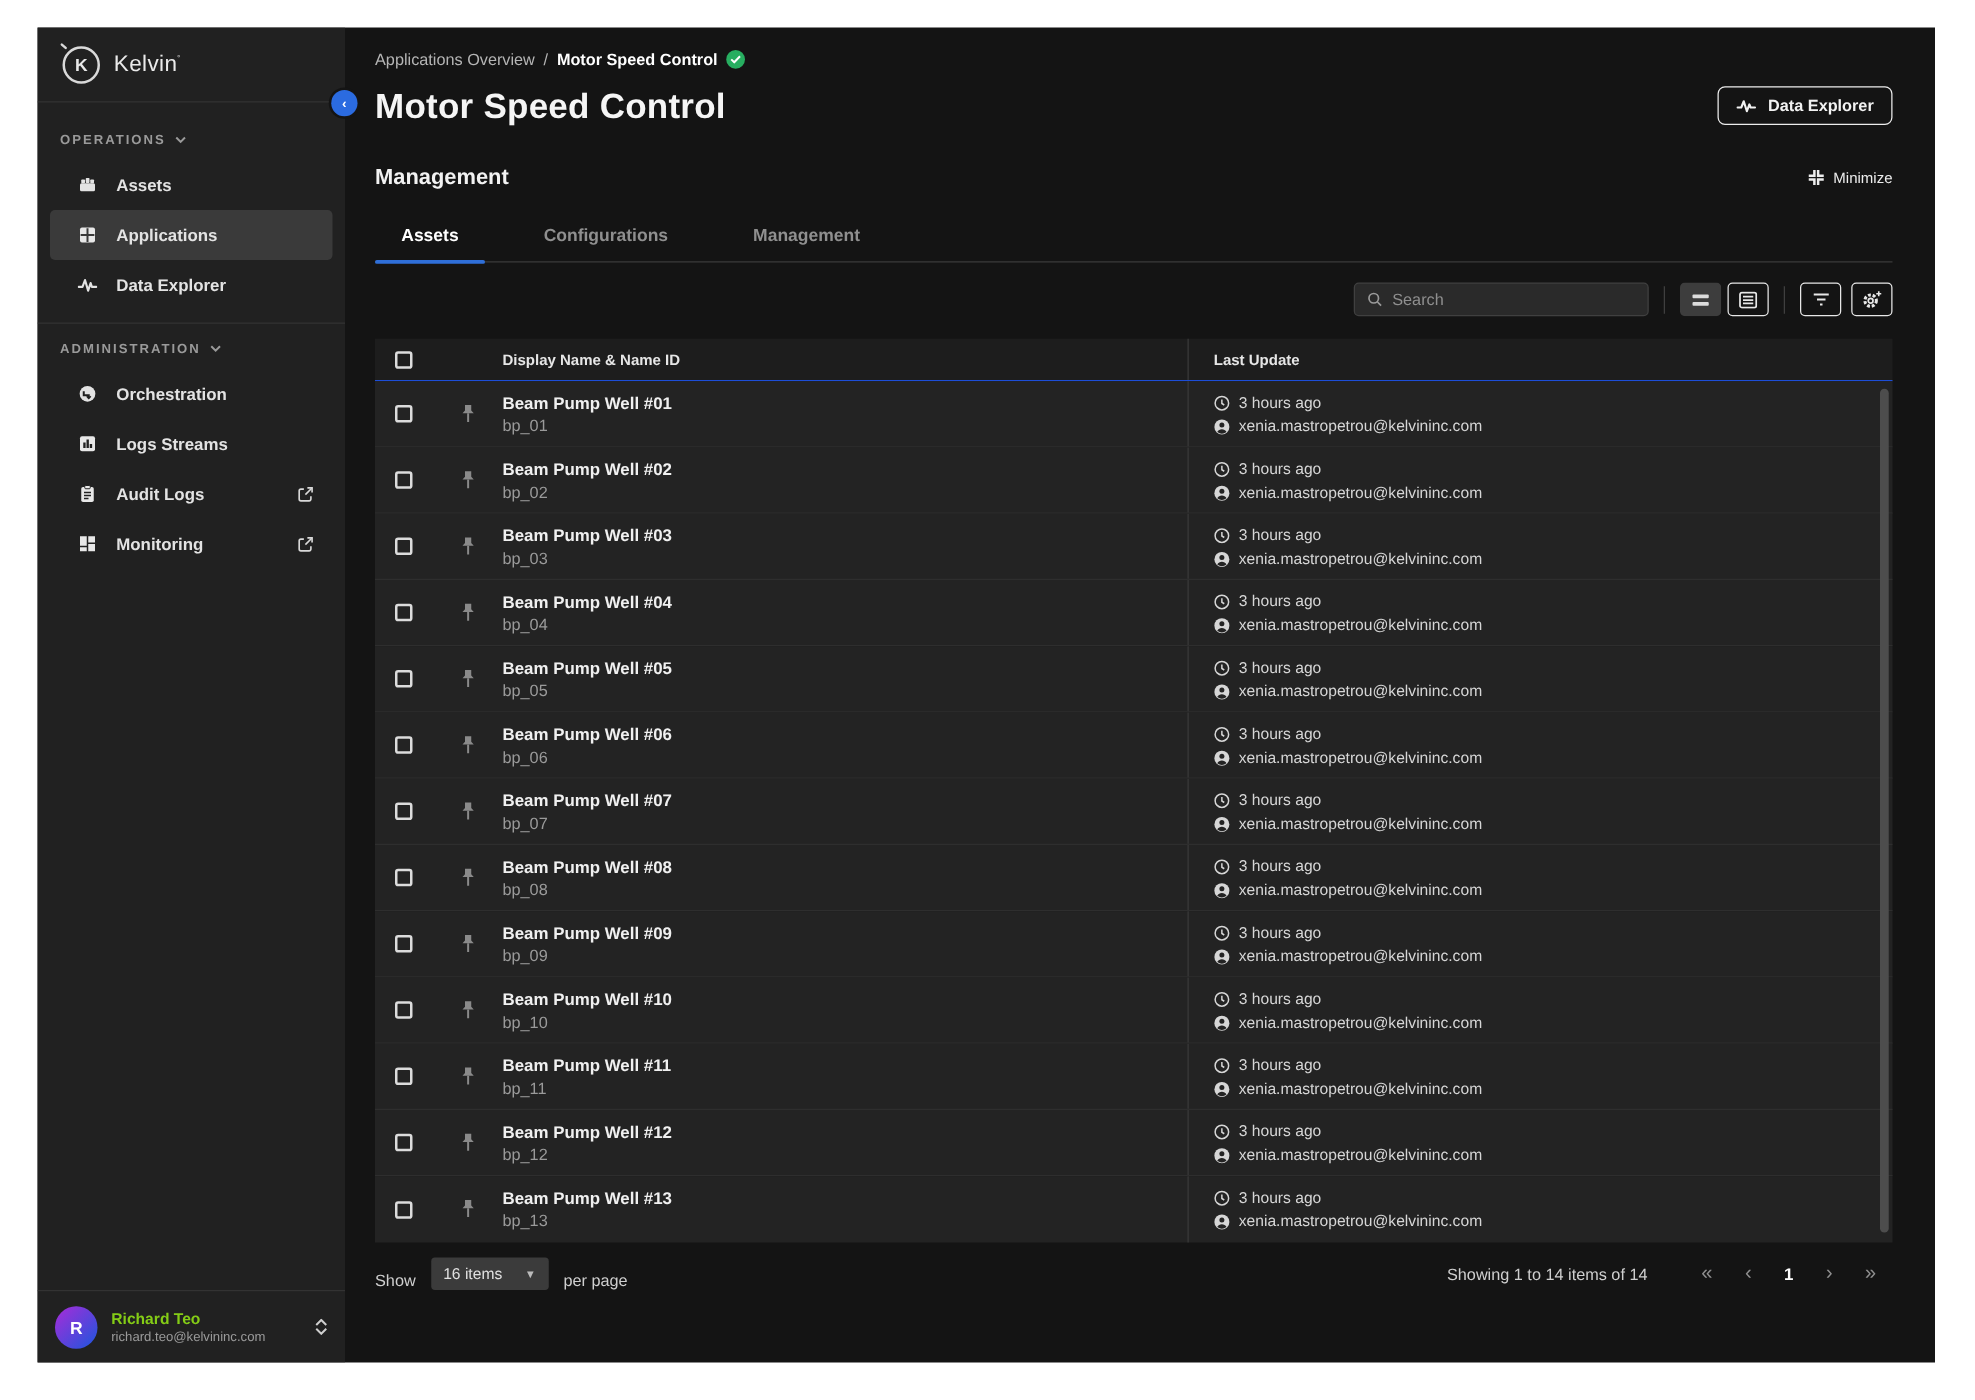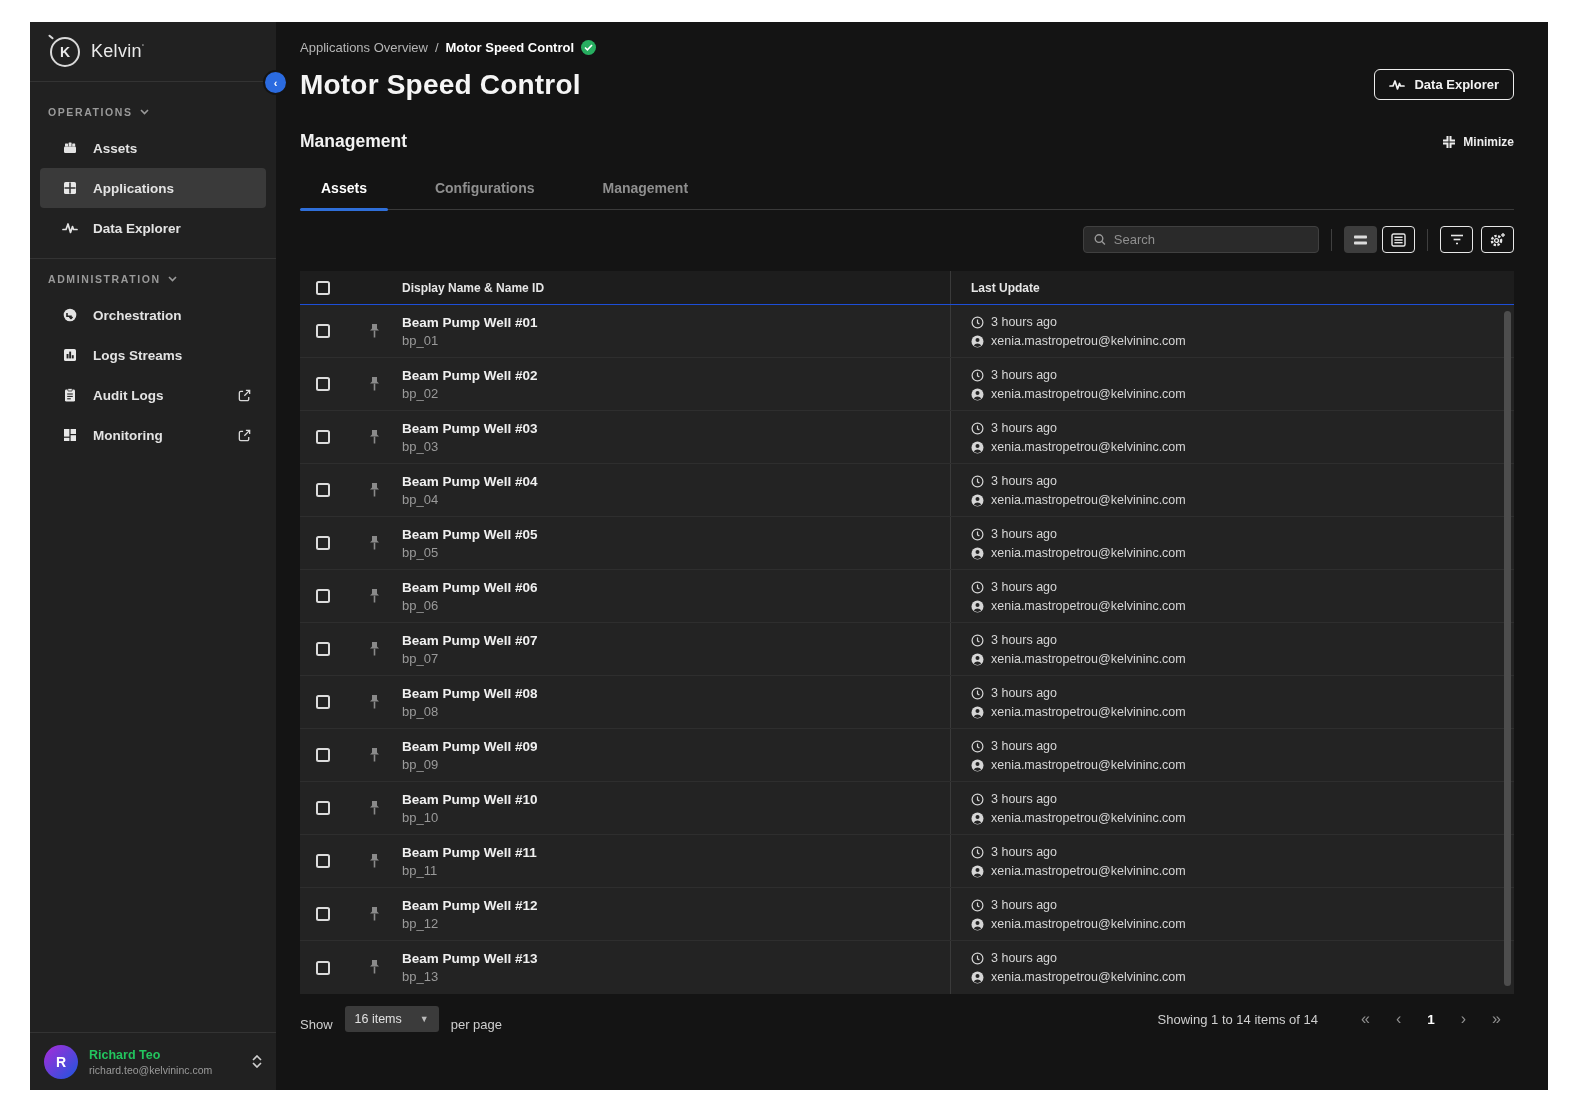--- a/index.html
+++ b/index.html
@@ -23,35 +23,35 @@
   .section-head { display:flex; align-items:center; gap:7px; padding:8px 0 10px 18px; font-size:10.5px; font-weight:700; letter-spacing:1.6px; color:#9a9a9a; cursor:pointer; }
   .nav-item { height:40px; display:flex; align-items:center; gap:15px; padding-left:22px; margin:0 10px; border-radius:4px; cursor:pointer; }
   .nav-item .lbl { font-size:13.5px; font-weight:600; color:#e3e3e3; }
   .nav-item.active { background:#3a3a3a; }
   .nav-item .ext { margin-left:auto; margin-right:14px; display:flex; }
   .icon16 { width:16px; height:16px; flex-shrink:0; }
   .spacer { flex:1; }
   .user-row { border-top:1px solid #333; height:58px; display:flex; align-items:center; gap:11px; padding:0 14px; cursor:pointer; }
   .avatar { width:34px; height:34px; border-radius:50%; background:linear-gradient(135deg,#9b30d9 10%, #2a52dd 90%); display:flex; align-items:center; justify-content:center; font-size:14px; font-weight:700; color:#fff; flex-shrink:0; }
   .user-meta { display:flex; flex-direction:column; gap:2px; min-width:0; }
-  .user-name { font-size:12.5px; font-weight:700; color:#22c55e; }
+  .user-name { font-size:12.5px; font-weight:700; color:#84cc16; }
   .user-email { font-size:10.5px; color:#9a9a9a; white-space:nowrap; }
   .user-caret { margin-left:auto; display:flex; flex-direction:column; gap:1px; }
 
   
   .main { flex:1; display:flex; flex-direction:column; padding:0 34px 0 24px; min-width:0; }
   .breadcrumb { margin-top:18px; display:flex; align-items:flex-start; gap:7px; font-size:13px; color:#b5b5b5; }
   .crumb-current { color:#fff; font-weight:700; }
   .check-circle { width:15px; height:15px; border-radius:50%; background:#27ae60; display:flex; align-items:center; justify-content:center; }
   .title-row { margin-top:14px; display:flex; align-items:flex-start; justify-content:space-between; }
   .page-title { font-size:28px; font-weight:700; color:#f5f5f5; letter-spacing:.2px; }
   .btn-outline { display:flex; align-items:center; gap:9px; height:31px; padding:0 14px; border:1px solid #ededed; border-radius:6px; background:transparent; color:#f2f2f2; font-size:13px; font-weight:700; cursor:pointer; font-family:inherit; }
   .mgmt-row { margin-top:30px; display:flex; align-items:center; justify-content:space-between; }
   .section-title { font-size:17.5px; font-weight:700; color:#f2f2f2; }
-  .minimize { display:flex; align-items:center; gap:7px; font-size:12px; font-weight:700; color:#ededed; cursor:pointer; }
+  .minimize { display:flex; align-items:center; gap:7px; font-size:12px; font-weight:400; color:#ededed; cursor:pointer; }
   .tabs-row { margin-top:28px; display:flex; gap:26px; border-bottom:1px solid #3a3a3a; }
   .tab { padding:0 21px 13px; font-size:14px; font-weight:700; color:#8f8f8f; position:relative; cursor:pointer; }
   .tab.active { color:#fff; }
   .tab.active::after { content:""; position:absolute; left:0; right:0; bottom:-2px; height:3px; background:#2f6fd9; border-radius:2px; }
   .toolbar { margin-top:16px; display:flex; align-items:center; justify-content:flex-end; }
   .search-box { width:236px; height:27px; background:#2a2a2a; border:1px solid #404040; border-radius:4px; display:flex; align-items:center; gap:8px; padding:0 10px; }
   .search-box input { background:transparent; border:none; outline:none; color:#ddd; font-size:13px; width:100%; font-family:inherit; }
   .search-box input::placeholder { color:#8f8f8f; }
   .vdiv { width:1px; height:22px; background:#3f3f3f; margin:0 12px; }
   .tool-btn { width:33px; height:27px; border-radius:4px; display:flex; align-items:center; justify-content:center; cursor:pointer; background:transparent; border:1px solid transparent; }

